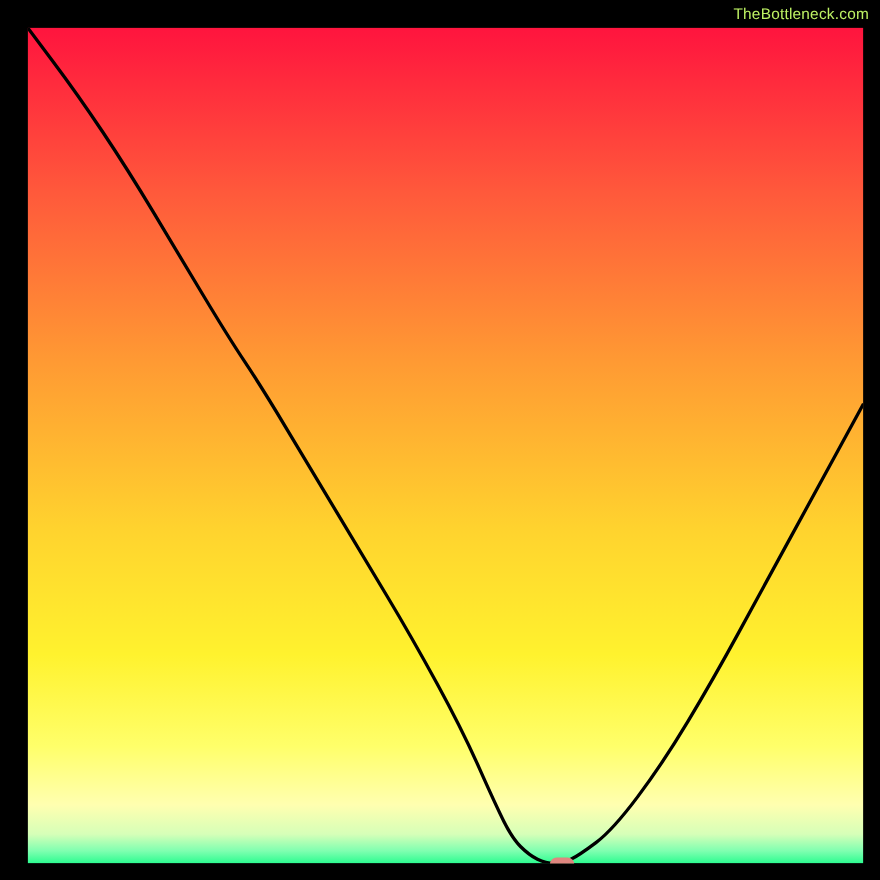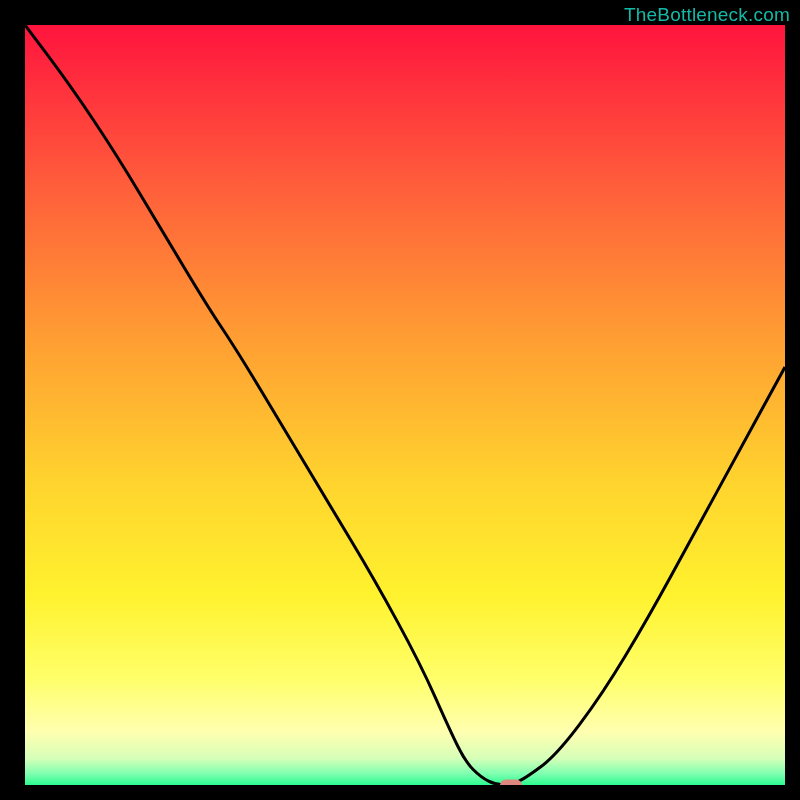--- a/index.html
+++ b/index.html
@@ -8,22 +8,22 @@
     width: 800px;
     height: 800px;
     background: #000;
     position: relative;
     font-family: Arial, Helvetica, sans-serif;
   }
   .watermark {
     position: absolute;
     top: 4px;
     right: 10px;
-    color: #14b8a6;
-    font-size: 19px;
+    color: #bef264;
+    font-size: 14px;
     font-weight: 500;
     letter-spacing: 0.2px;
     z-index: 10;
   }
   .plot-area {
     position: absolute;
     left: 25px;
     top: 25px;
     width: 760px;
     height: 760px;

